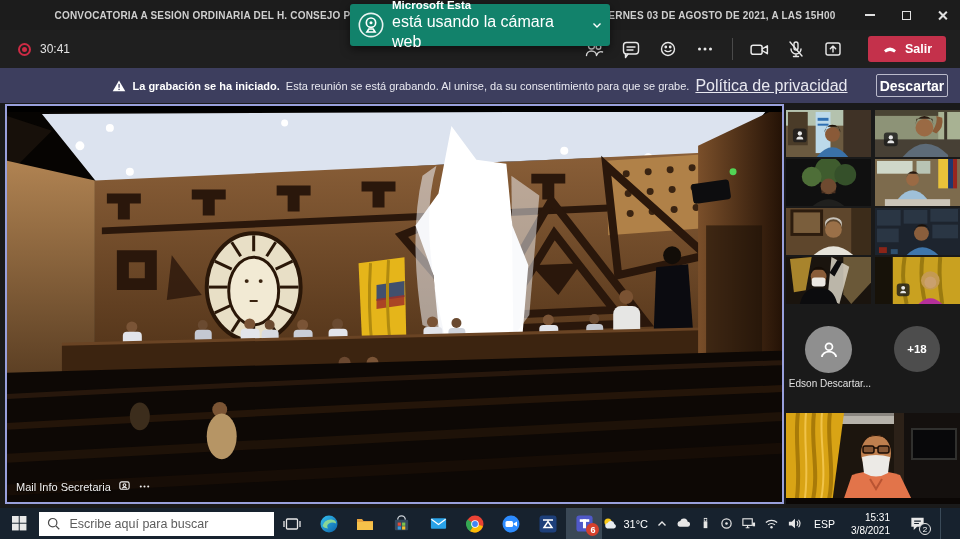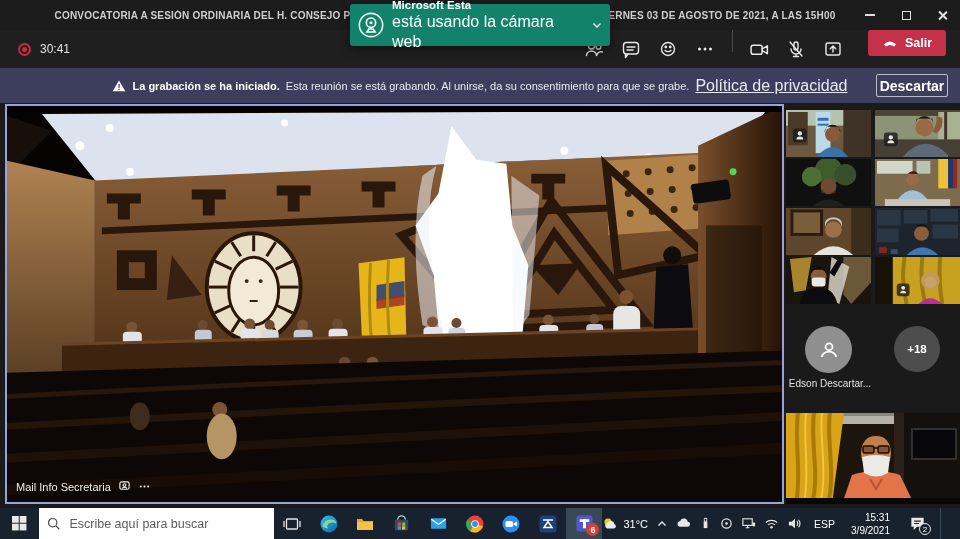--- a/index.html
+++ b/index.html
@@ -12,21 +12,21 @@
   .titlebar .title { flex:1; text-align:center; font-size:10px; font-weight:600; color:#cfcfcf; letter-spacing:.2px; white-space:nowrap; overflow:hidden; padding:0 100px 0 30px; }
   .win-controls { position:absolute; right:0; top:0; display:flex; height:30px; }
   .win-btn { width:36px; height:30px; display:flex; align-items:center; justify-content:center; }
   .ic-min { width:10px; height:1.5px; background:#e0e0e0; }
   .ic-max { width:9px; height:9px; border:1.5px solid #e0e0e0; }
   .ic-close { position:relative; width:11px; height:11px; }
   .ic-close::before,.ic-close::after { content:""; position:absolute; left:5px; top:0; width:1.5px; height:11px; background:#e0e0e0; }
   .ic-close::before { transform:rotate(45deg);} .ic-close::after { transform:rotate(-45deg);}
 
   
-  .toolbar { position:absolute; left:0; top:30px; width:960px; height:38px; background:#1f1f1f; display:flex; }
+  .toolbar { position:absolute; left:0; top:30px; width:960px; height:38px; background:#1f1f1f; display:flex; align-items:center; }
   .rec-wrap { display:flex; align-items:center; margin-left:18px; gap:9px; }
   .rec-dot { width:13px; height:13px; border-radius:50%; border:2px solid #cc2b44; display:flex; align-items:center; justify-content:center; }
   .rec-dot i { display:block; width:5px; height:5px; border-radius:50%; background:#cc2b44; }
   .timer { font-size:12px; color:#e2e2e2; }
   .tb-spacer { flex:1; }
   .tb-btn { width:37px; height:38px; display:flex; align-items:center; justify-content:center; cursor:pointer; }
   .tb-btn svg { stroke:#e8e8e8; fill:none; stroke-width:1.4; stroke-linecap:round; stroke-linejoin:round; }
   .tb-div { width:1px; height:22px; background:#4a4a4a; margin:0 8px; }
   .leave-btn { display:flex; align-items:center; gap:7px; background:var(--leave-red); color:#fff; font-size:12.5px; font-weight:600; height:26px; padding:0 14px; border-radius:3px; margin:0 14px 0 16px; cursor:pointer; }
 
@@ -61,21 +61,21 @@
   .avatar-circle { position:absolute; left:19px; top:20px; width:47px; height:47px; border-radius:50%; background:#8f8f8f; display:flex; align-items:center; justify-content:center; }
   .avatar-name { position:absolute; left:-6px; top:72px; width:100px; text-align:center; font-size:10px; color:#e0e0e0; white-space:nowrap; }
   .more-circle { position:absolute; left:108px; top:222px; width:46px; height:46px; border-radius:50%; background:#4d4d4d; color:#fff; font-size:11.5px; font-weight:700; display:flex; align-items:center; justify-content:center; cursor:pointer; }
   .self-video { position:absolute; left:0; top:309px; width:174px; height:91px; overflow:hidden; background:#000; cursor:pointer; }
   .self-video svg { width:100%; height:100%; display:block; }
 
   
   .taskbar { position:absolute; left:0; top:508px; width:960px; height:31px; background:var(--taskbar-bg); display:flex; align-items:center; z-index:60; }
   .tk-btn { width:37px; height:31px; display:flex; align-items:center; justify-content:center; cursor:pointer; position:relative; }
   .start { width:40px; }
-  .search-box { width:238px; height:31px; background:#fff; display:flex; align-items:center; padding:8px 8px; gap:8px; }
+  .search-box { width:238px; height:24px; background:#fff; display:flex; align-items:center; padding:8px 8px; gap:8px; }
   .search-box input { border:none; outline:none; flex:1; font-size:12.5px; color:#333; font-family:"Liberation Sans",sans-serif; background:transparent; }
   .search-box input::placeholder { color:#5c5c5c; }
   .teams-tile { background:#3a4856; }
   .badge { position:absolute; right:3px; bottom:3px; min-width:13px; height:13px; border-radius:7px; background:var(--badge-red); color:#fff; font-size:9px; font-weight:700; display:flex; align-items:center; justify-content:center; padding:0 2px; }
   .tray { margin-left:auto; display:flex; align-items:center; gap:8px; padding-right:16px; color:#fff; }
   .tray-ic { display:flex; align-items:center; justify-content:center; cursor:pointer; }
   .weather { display:flex; align-items:center; gap:5px; font-size:11px; cursor:pointer; }
   .lang { font-size:10.5px; padding:0 4px; cursor:pointer; }
   .clock { text-align:right; font-size:10px; line-height:1.3; cursor:pointer; padding:0 4px; }
   .action-center { position:relative; width:30px; height:31px; display:flex; align-items:center; justify-content:center; cursor:pointer; }
@@ -684,21 +684,21 @@
       </div>
       <div class="tray-ic">
         <svg width="15" height="15" viewBox="0 0 16 16">
             <polygon points="2,6 5,6 8.5,3 8.5,13 5,10 2,10" fill="#e6e6e6"></polygon>
             <path d="M10.5,5.5 a4,4 0 0 1 0,5 M12.3,4 a6.5,6.5 0 0 1 0,8" fill="none" stroke="#e6e6e6" stroke-width="1.2"></path>
           </svg>
       </div>
       <div class="lang">ESP</div>
       <div class="clock">
         <div>15:31</div>
-        <div>3/9/2021</div>
+        <div>3/8/2021</div>
       </div>
       <div class="action-center">
         <svg width="17" height="17" viewBox="0 0 18 18">
             <path d="M2.5,3 h13 v9.5 h-7 l-3.5,3.5 v-3.5 h-2.5 z" fill="#e8e8e8"></path>
             <path d="M5.5,6.5 h7 M5.5,9 h5" stroke="#17222e" stroke-width="1.1"></path>
           </svg>
         <span class="ac-badge">2</span>
       </div>
       <div class="show-desktop"></div>
     </div>

